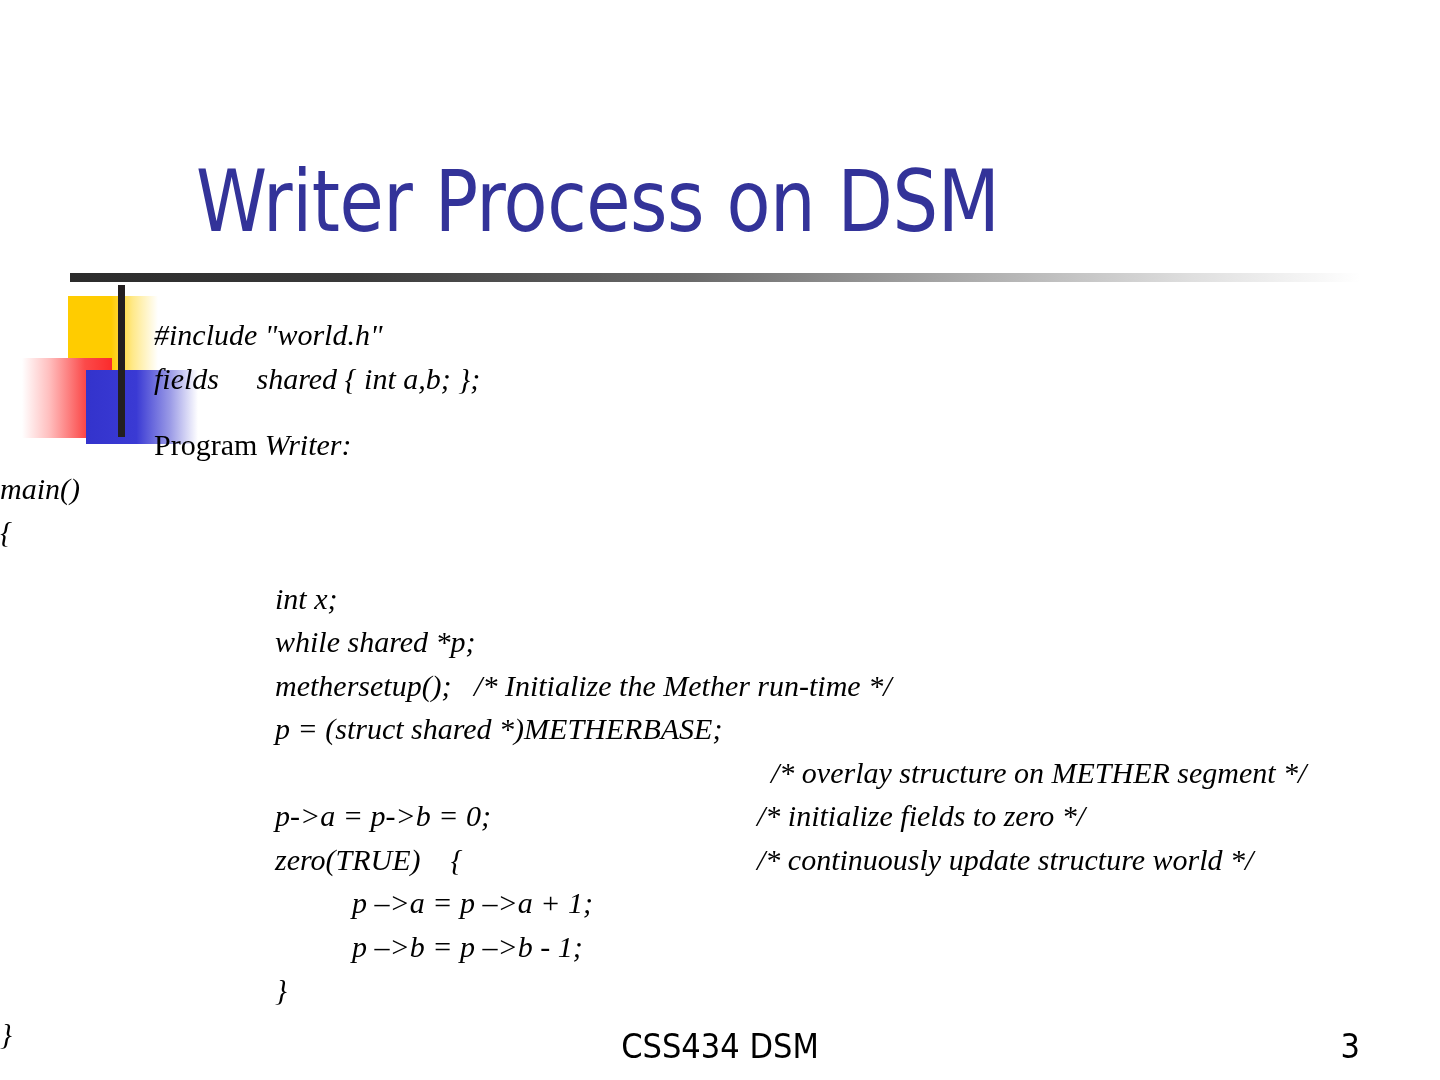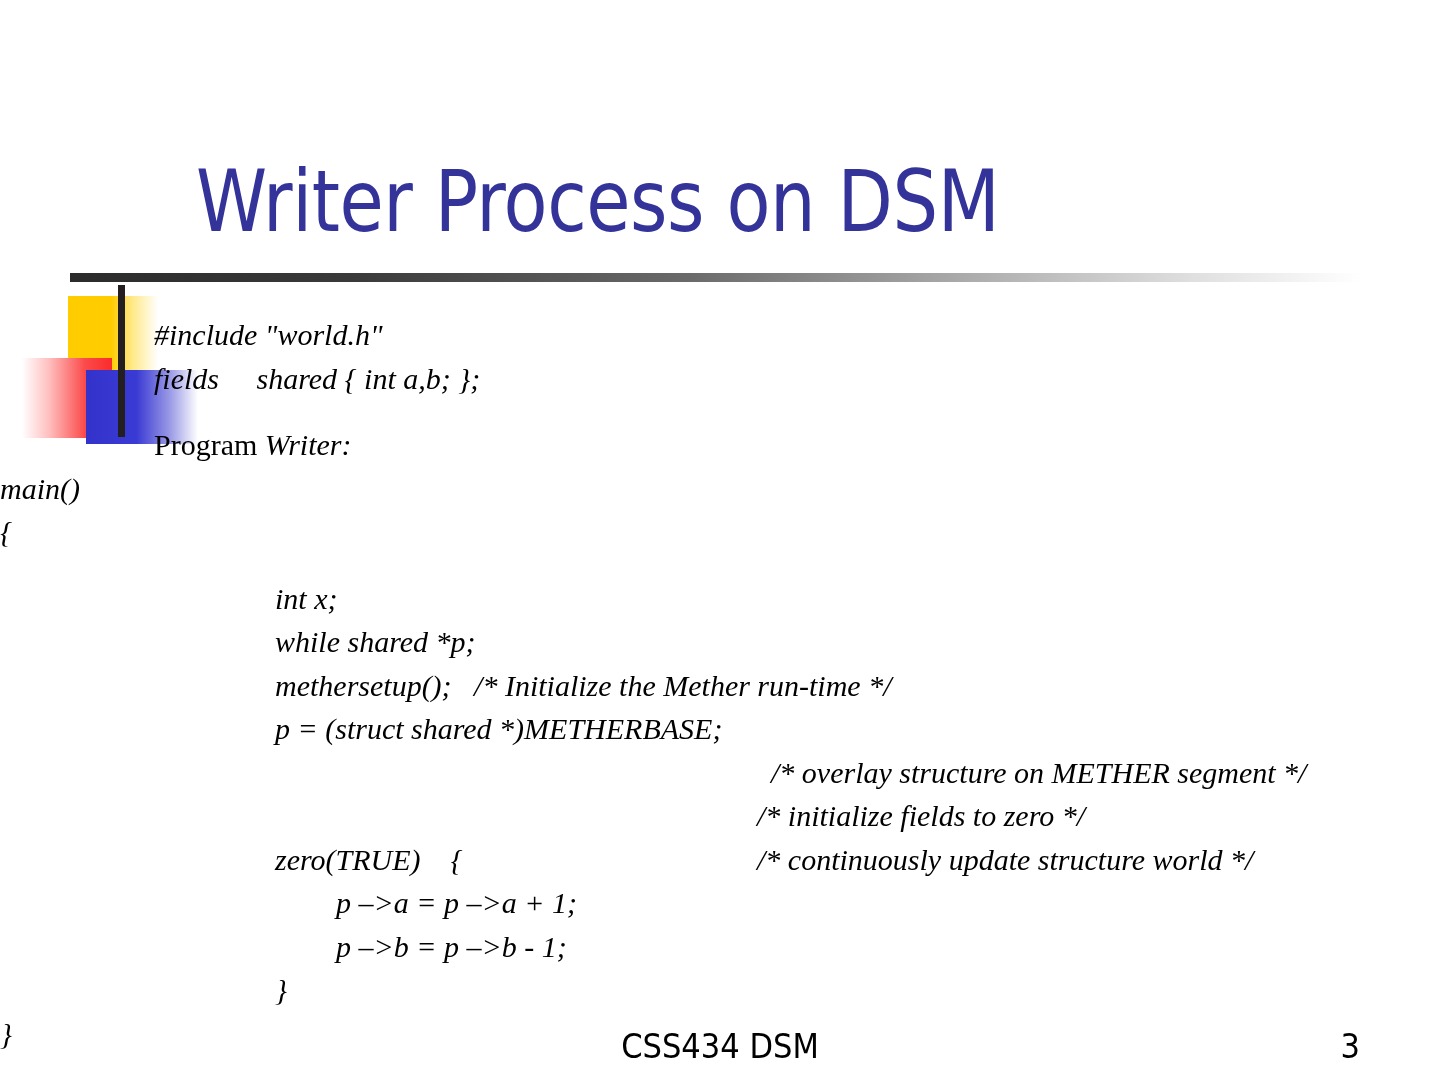--- a/index.html
+++ b/index.html
@@ -97,21 +97,21 @@
     white-space: pre;
     font-style: italic;
   }
   .code-line.upright { font-style: normal; }
   .code-line .ital { font-style: italic; }
   .code-line.spacer { height: 23px; }
 
   .indent-0 { padding-left: 154px; }
   .indent-1 { }
   .indent-2 { padding-left: 275px; }
-  .indent-3 { padding-left: 336px; }
+  .indent-3 { padding-left: 336px; margin-left: 16px; }
 
   .comment-col {
     position: absolute;
     left: 757px;
     top: 0;
     font-style: italic;
     white-space: pre;
     text-align: center;
   }
   .comment-far {
@@ -180,21 +180,21 @@
   <div class="code-line indent-2">int x;</div>
 
   <div class="code-line indent-2">while shared *p;</div>
 
   <div class="code-line indent-2">methersetup();   /* Initialize the Mether run-time */</div>
 
   <div class="code-line indent-2">p = (struct shared *)METHERBASE;</div>
 
   <div class="code-line indent-2"><span class="comment-far">/* overlay structure on METHER segment */</span></div>
 
-  <div class="code-line indent-2"><span class="comment-col">/* initialize fields to zero */</span></div>
+  <div class="code-line indent-2"><span>p-&gt;a = p-&gt;b = 0;</span><span class="comment-col">/* initialize fields to zero */</span></div>
 
   <div class="code-line indent-2"><span>zero(TRUE)    {</span><span class="comment-col">/* continuously update structure world */</span></div>
 
   <div class="code-line indent-3">p –&gt;a = p –&gt;a + 1;</div>
 
   <div class="code-line indent-3">p –&gt;b = p –&gt;b - 1;</div>
 
   <div class="code-line indent-2">}</div>
 
   <div class="code-line indent-1">}</div>

